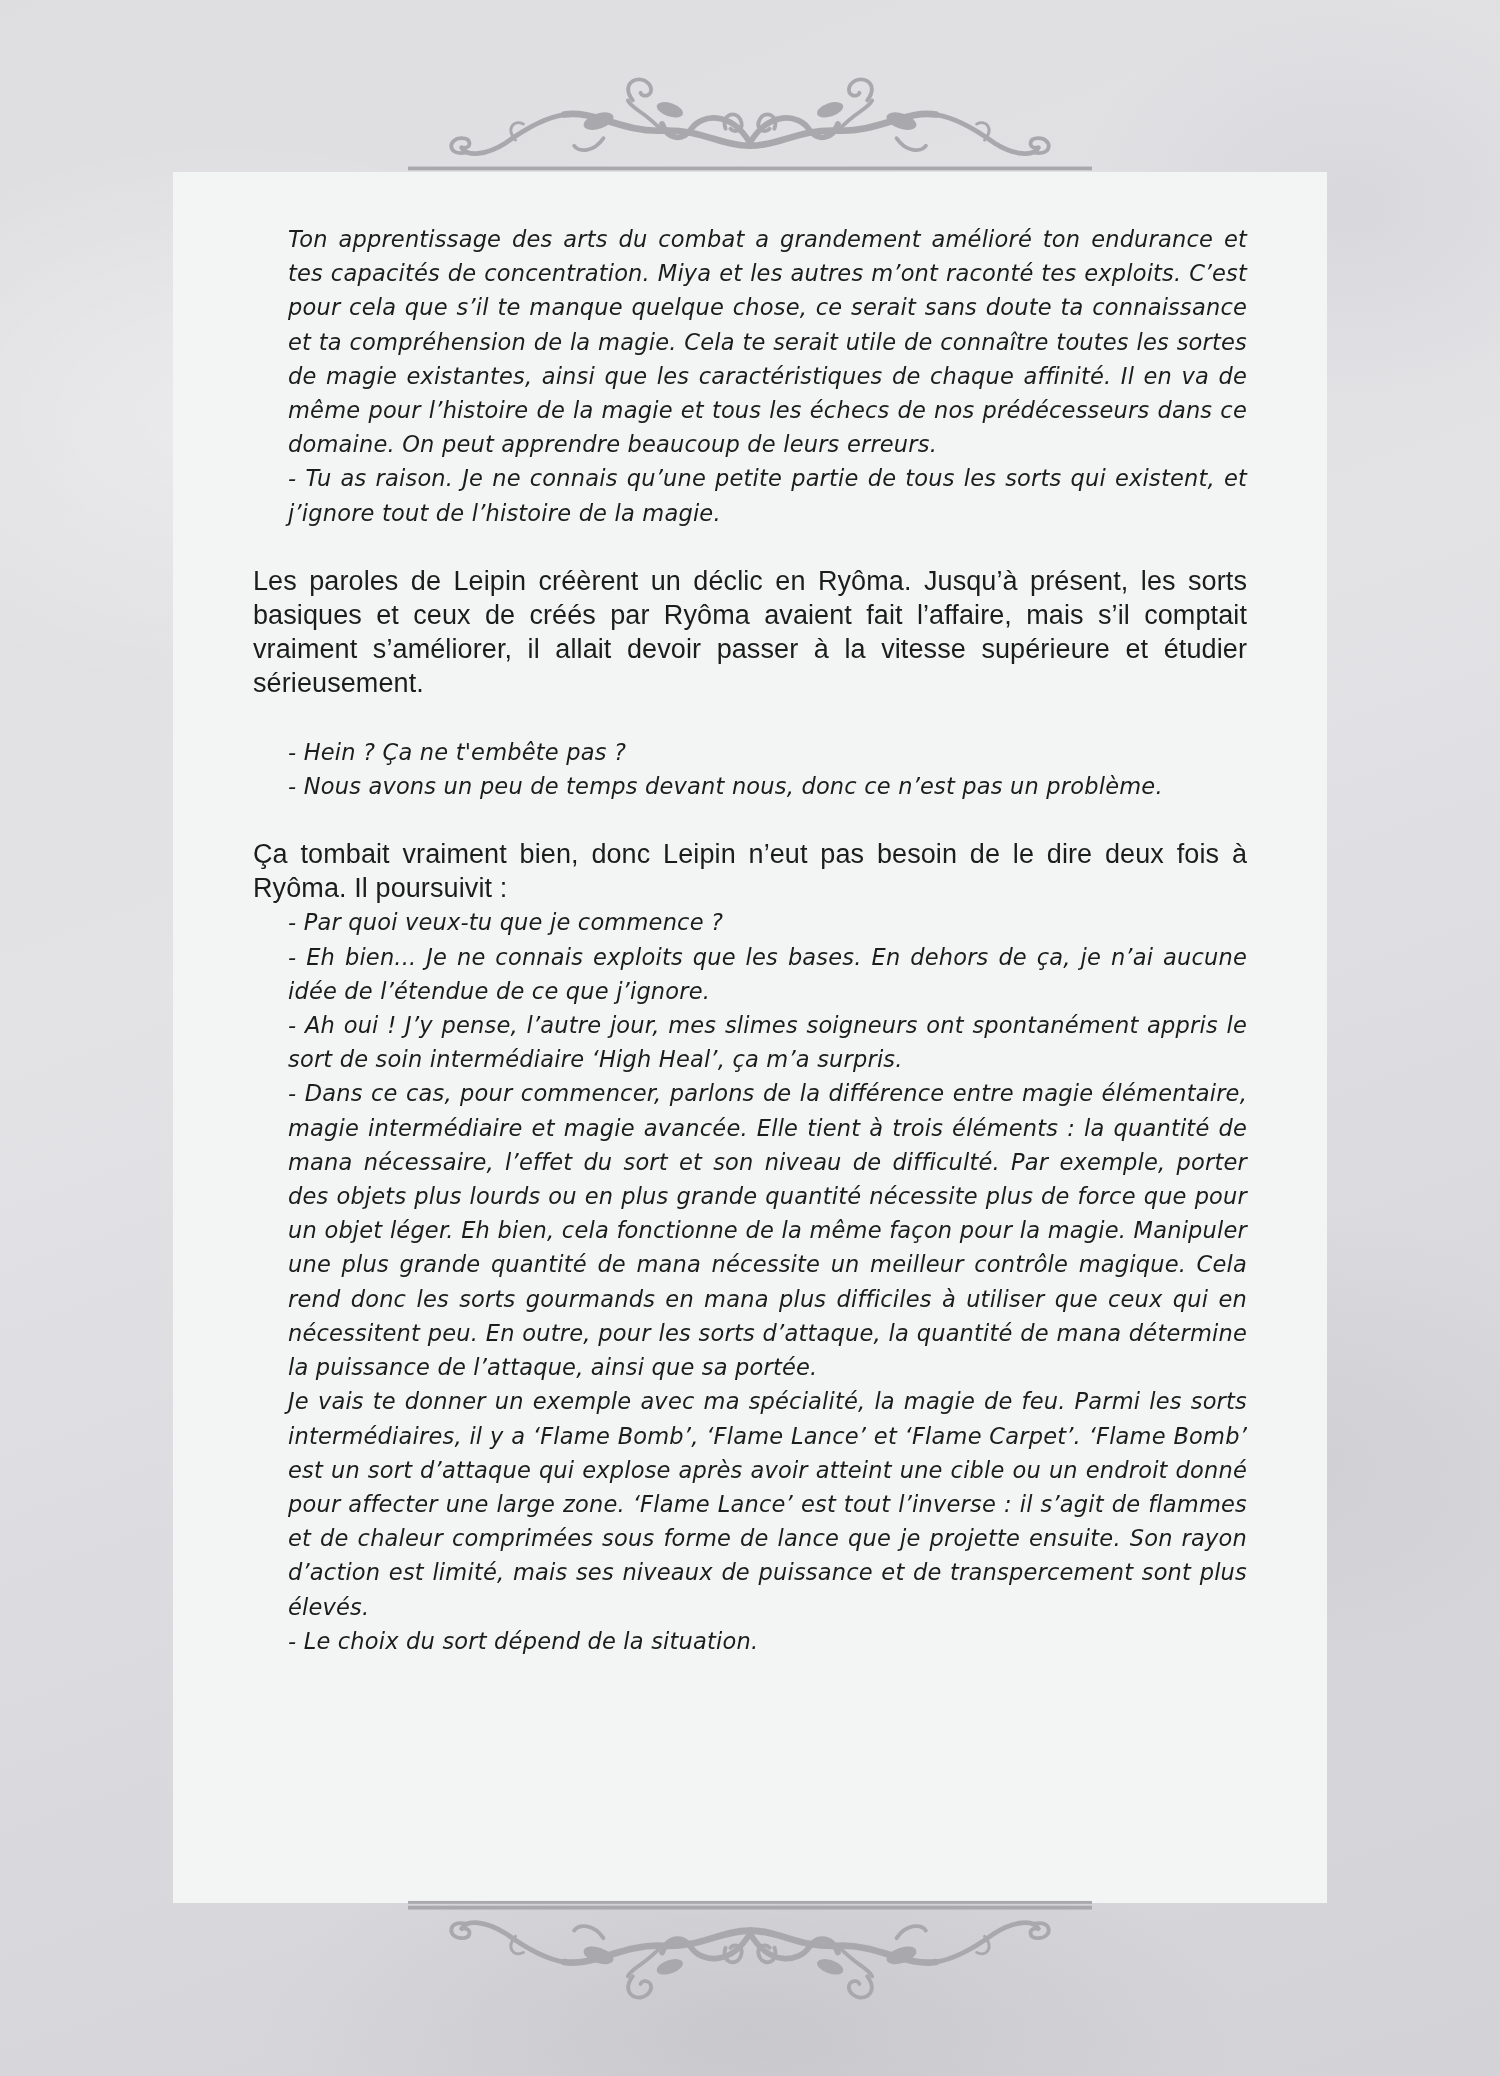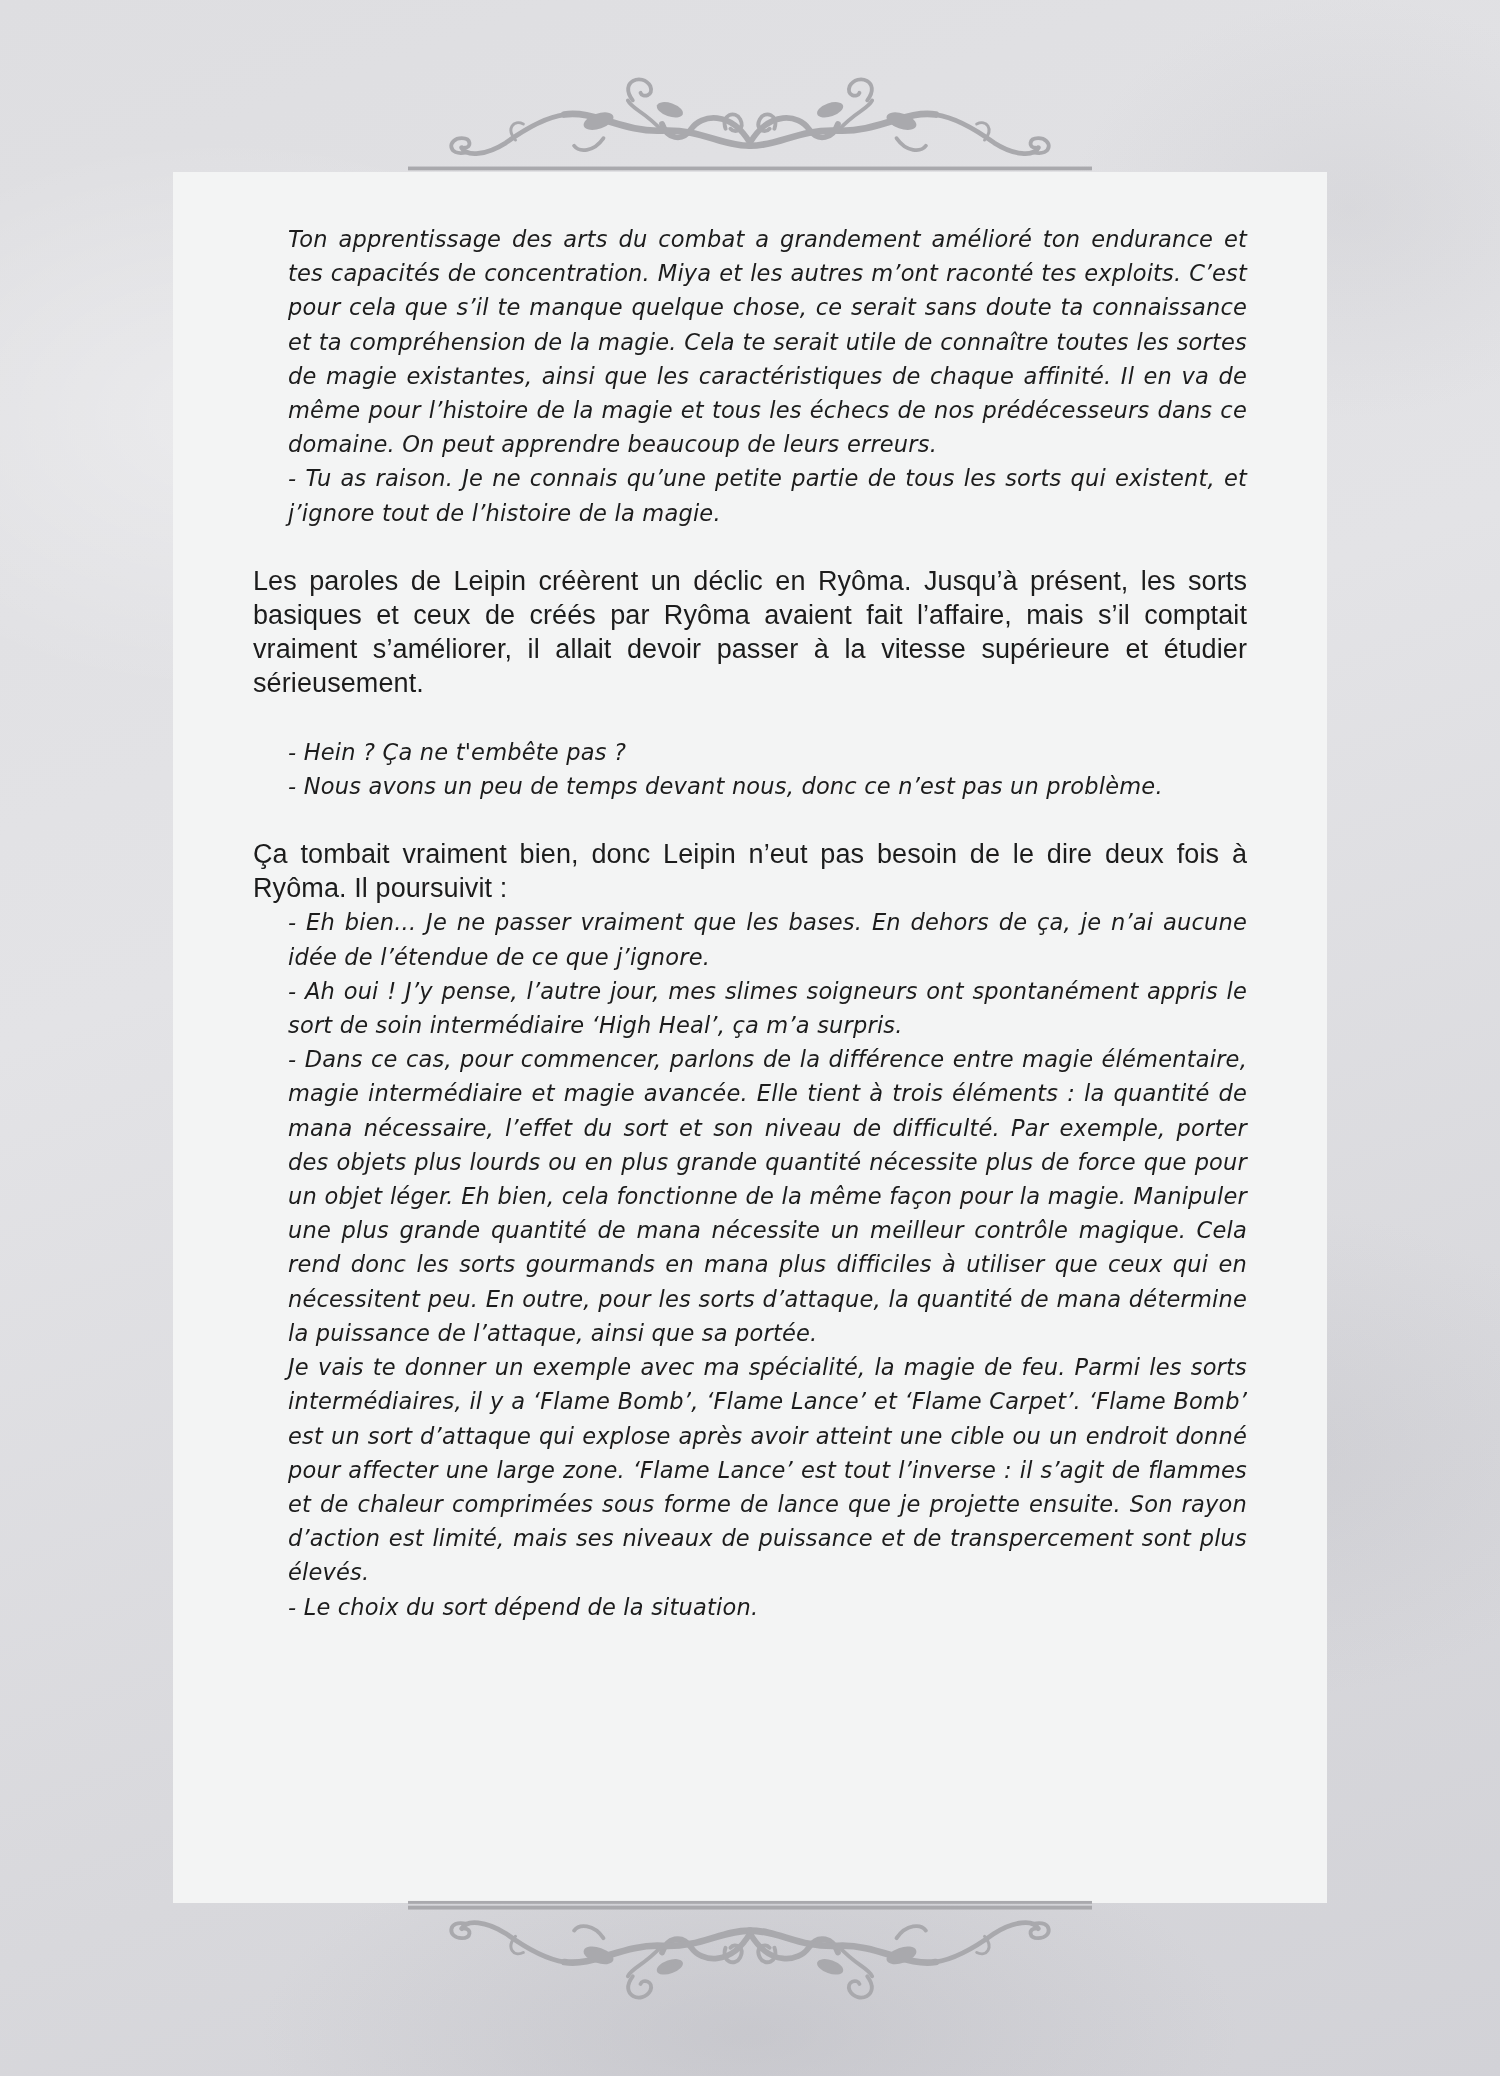--- a/index.html
+++ b/index.html
@@ -108,21 +108,22 @@
     <p class="p dlg">- Hein ? Ça ne t'embête pas ?</p>
     <p class="p dlg">- Nous avons un peu de temps devant nous, donc ce n’est pas un problème.</p>
   </div>
   <div class="gap"></div>
 
   <div>
     <p class="p narr">Ça tombait vraiment bien, donc Leipin n’eut pas besoin de le dire deux fois à Ryôma. Il poursuivit :</p>
   </div>
 
   <div>
-    <p class="p dlg">- Eh bien... Je ne passer vraiment que les bases. En dehors de ça, je n’ai aucune idée de l’étendue de ce que j’ignore.</p>
+    <p class="p dlg">- Par quoi veux-tu que je commence ?</p>
+    <p class="p dlg">- Eh bien... Je ne connais exploits que les bases. En dehors de ça, je n’ai aucune idée de l’étendue de ce que j’ignore.</p>
     <p class="p dlg">- Ah oui ! J’y pense, l’autre jour, mes slimes soigneurs ont spontanément appris le sort de soin intermédiaire ‘High Heal’, ça m’a surpris.</p>
     <p class="p dlg">- Dans ce cas, pour commencer, parlons de la différence entre magie élémentaire, magie intermédiaire et magie avancée. Elle tient à trois éléments : la quantité de mana nécessaire, l’effet du sort et son niveau de difficulté. Par exemple, porter des objets plus lourds ou en plus grande quantité nécessite plus de force que pour un objet léger. Eh bien, cela fonctionne de la même façon pour la magie. Manipuler une plus grande quantité de mana nécessite un meilleur contrôle magique. Cela rend donc les sorts gourmands en mana plus difficiles à utiliser que ceux qui en nécessitent peu. En outre, pour les sorts d’attaque, la quantité de mana détermine la puissance de l’attaque, ainsi que sa portée.</p>
     <p class="p dlg">Je vais te donner un exemple avec ma spécialité, la magie de feu. Parmi les sorts intermédiaires, il y a ‘Flame Bomb’, ‘Flame Lance’ et ‘Flame Carpet’. ‘Flame Bomb’ est un sort d’attaque qui explose après avoir atteint une cible ou un endroit donné pour affecter une large zone. ‘Flame Lance’ est tout l’inverse : il s’agit de flammes et de chaleur comprimées sous forme de lance que je projette ensuite. Son rayon d’action est limité, mais ses niveaux de puissance et de transpercement sont plus élevés.</p>
     <p class="p dlg">- Le choix du sort dépend de la situation.</p>
   </div>
 </div>
 
 <div class="ornament bottom">
   <svg viewBox="0 0 700 110" preserveAspectRatio="none">
     <g transform="translate(0,110) scale(1,-1)">

